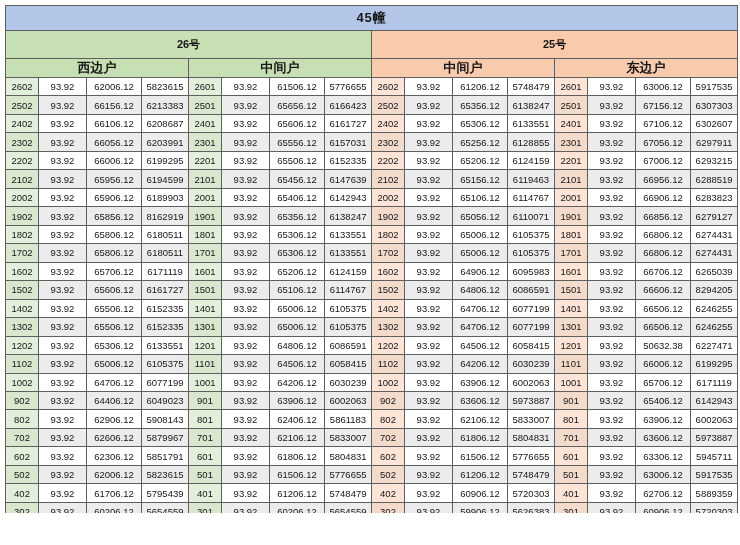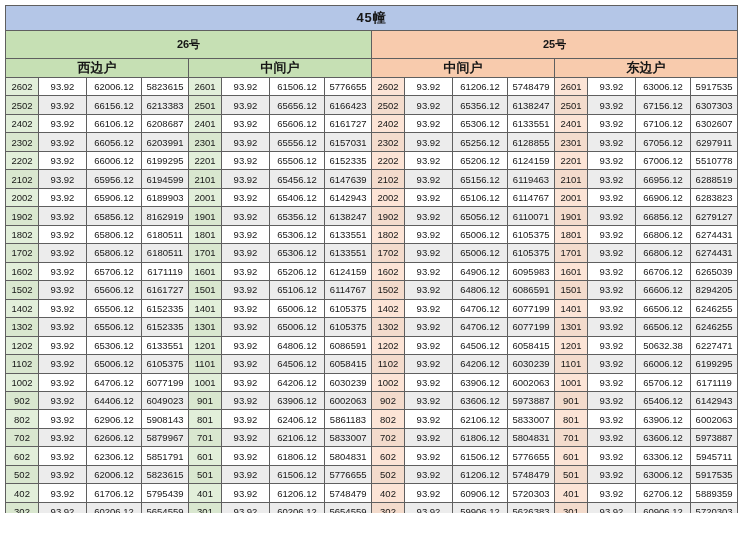--- a/index.html
+++ b/index.html
@@ -147,21 +147,21 @@
           <td>93.92</td>
           <td>65506.12</td>
           <td>6152335</td>
           <td class="room-o">2202</td>
           <td>93.92</td>
           <td>65206.12</td>
           <td>6124159</td>
           <td class="room-o">2201</td>
           <td>93.92</td>
           <td>67006.12</td>
-          <td>5510778</td>
+          <td>6293215</td>
         </tr>
         <tr class="alt">
           <td class="room-g">2102</td>
           <td>93.92</td>
           <td>65956.12</td>
           <td>6194599</td>
           <td class="room-g">2101</td>
           <td>93.92</td>
           <td>65456.12</td>
           <td>6147639</td>

